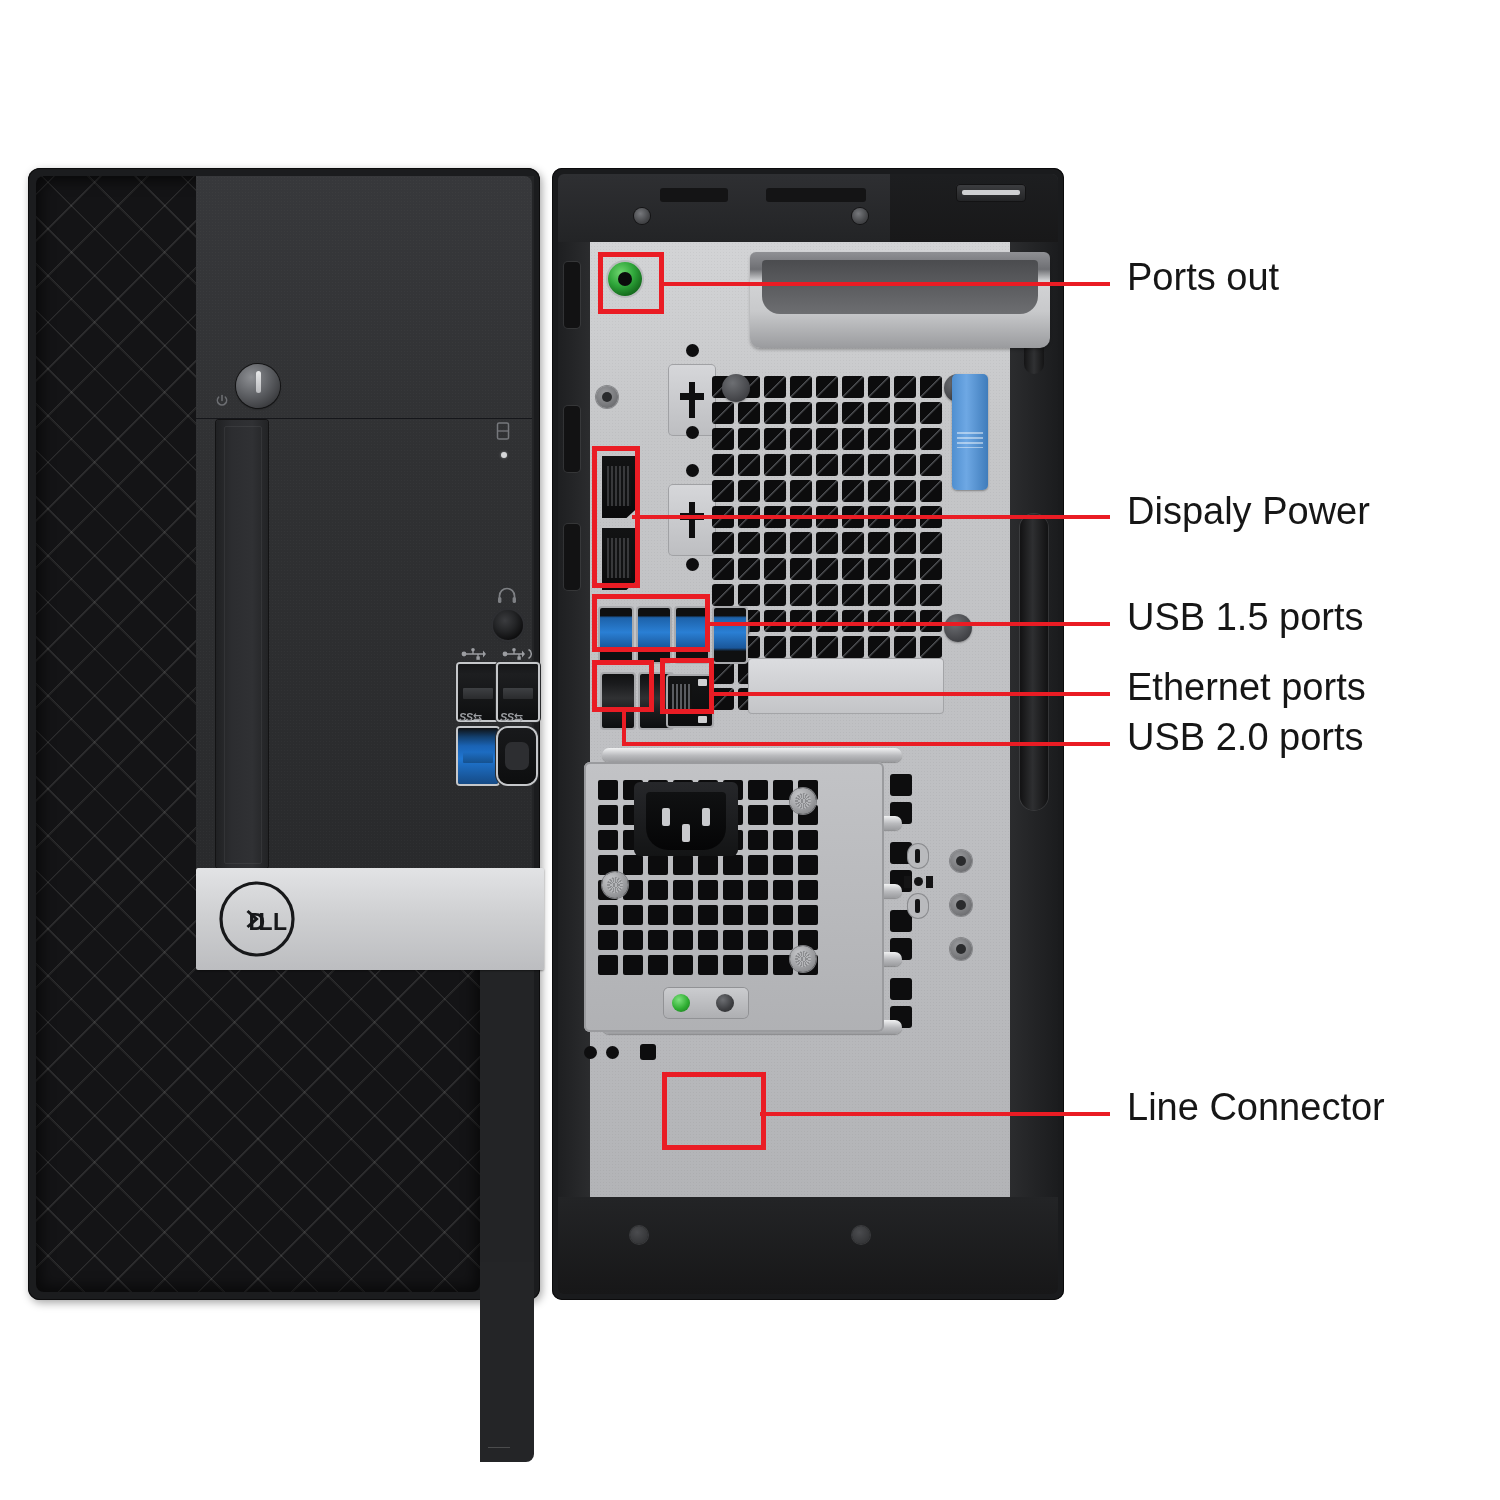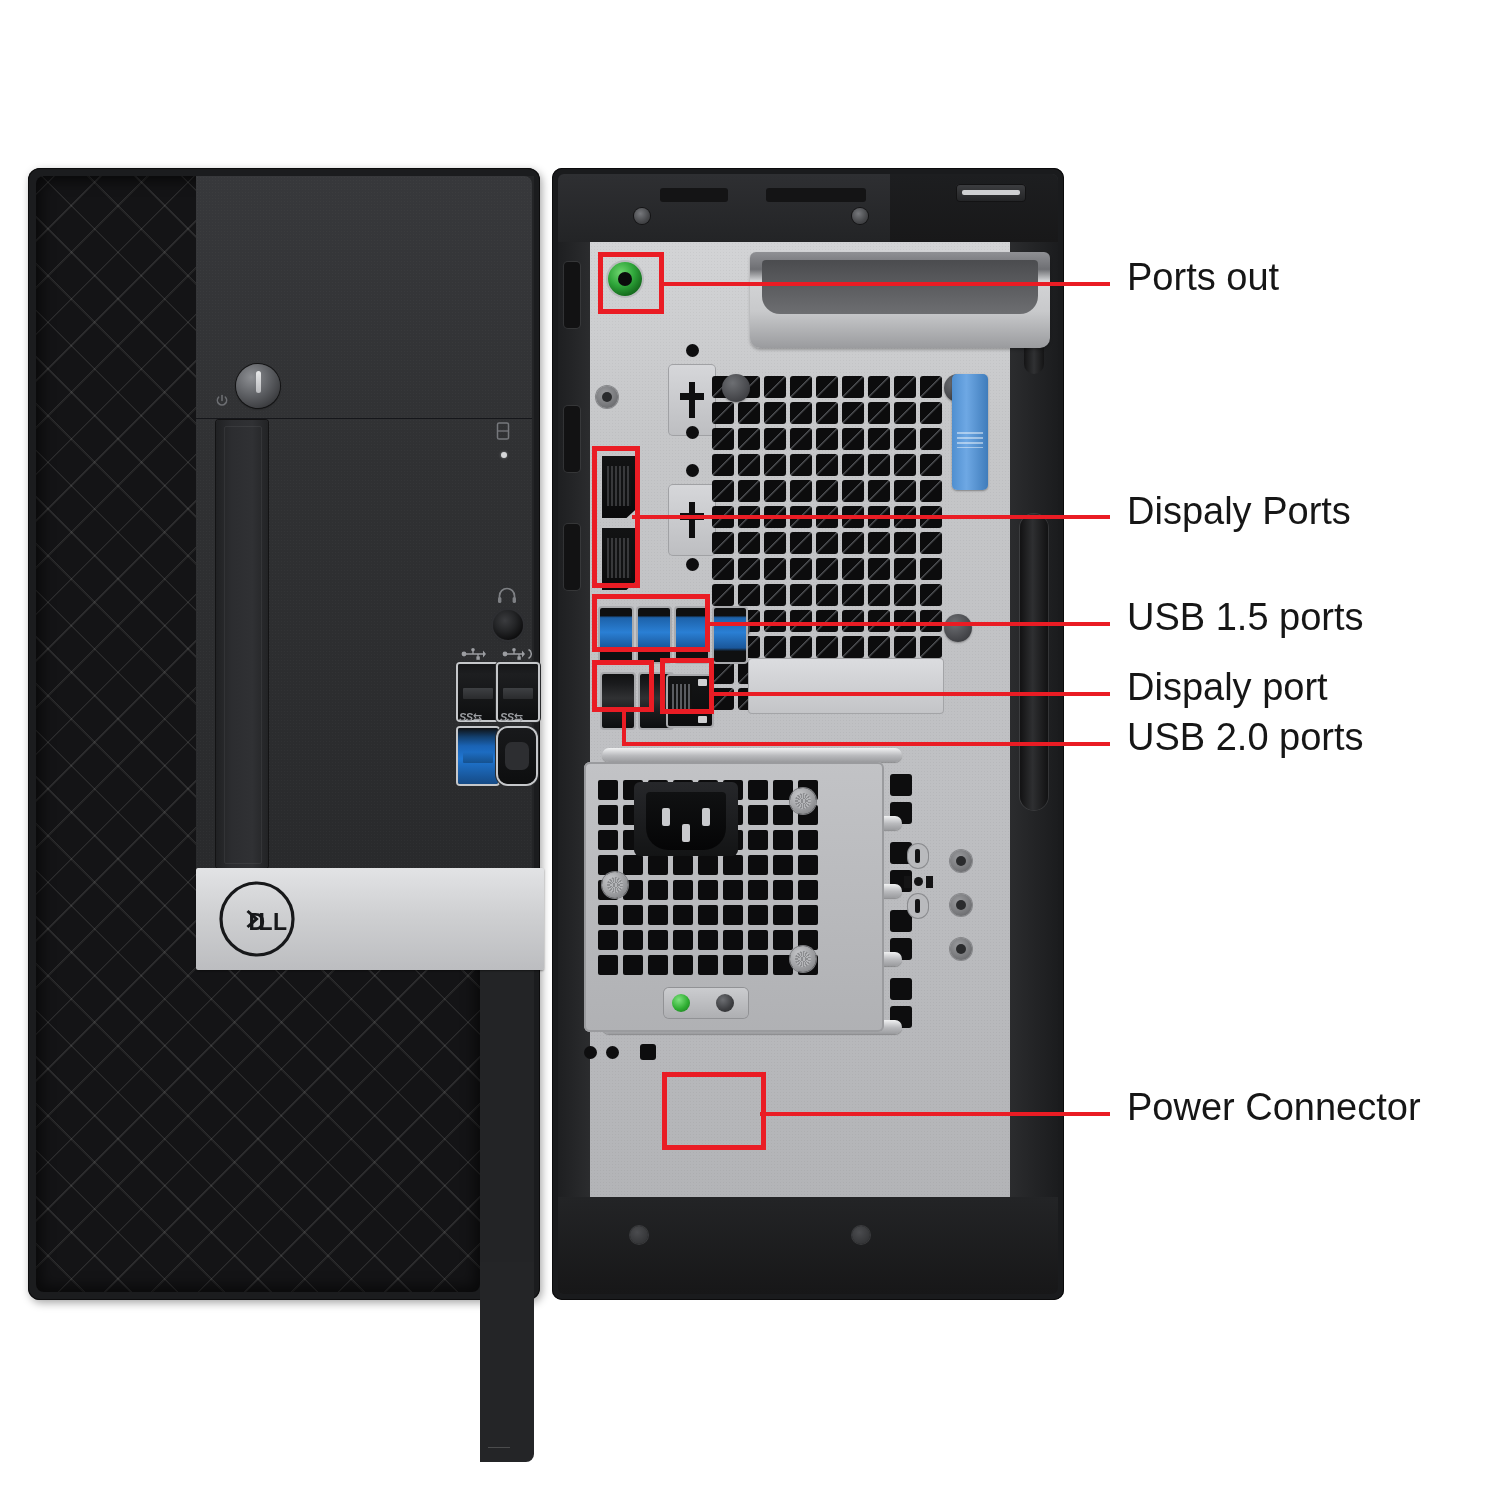--- a/index.html
+++ b/index.html
@@ -694,30 +694,30 @@
 
     <div class="rear-bottom-band"></div>
     <div class="bot-screw" style="left:78px;top:1058px;"></div>
     <div class="bot-screw" style="left:300px;top:1058px;"></div>
   </div>
 
   <div id="callout-layer">
       <div class="leader" style="left: 663px; top: 282px; width: 447px; height: 4px; background: rgb(234, 28, 36);"></div>
       <div class="label" style="left: 1127px; top: 258px; color: rgb(22, 22, 22);">Ports out</div>
       <div class="leader" style="left: 632px; top: 515px; width: 478px; height: 4px; background: rgb(234, 28, 36);"></div>
-      <div class="label" style="left: 1127px; top: 492px; color: rgb(22, 22, 22);">Dispaly Ports</div>
+      <div class="label" style="left: 1127px; top: 492px; color: rgb(22, 22, 22);">Dispaly Power</div>
       <div class="leader" style="left: 708px; top: 622px; width: 402px; height: 4px; background: rgb(234, 28, 36);"></div>
       <div class="label" style="left: 1127px; top: 598px; color: rgb(22, 22, 22);">USB 1.5 ports</div>
       <div class="leader" style="left: 711px; top: 692px; width: 399px; height: 4px; background: rgb(234, 28, 36);"></div>
-      <div class="label" style="left: 1127px; top: 668px; color: rgb(22, 22, 22);">Dispaly port</div>
+      <div class="label" style="left: 1127px; top: 668px; color: rgb(22, 22, 22);">Ethernet ports</div>
       <div class="leader" style="left: 622px; top: 707px; width: 4px; height: 35px; background: rgb(234, 28, 36);"></div>
       <div class="leader" style="left: 622px; top: 742px; width: 488px; height: 4px; background: rgb(234, 28, 36);"></div>
       <div class="label" style="left: 1127px; top: 718px; color: rgb(22, 22, 22);">USB 2.0 ports</div>
       <div class="leader" style="left: 760px; top: 1112px; width: 350px; height: 4px; background: rgb(234, 28, 36);"></div>
-      <div class="label" style="left: 1127px; top: 1088px; color: rgb(22, 22, 22);">Power Connector</div>
+      <div class="label" style="left: 1127px; top: 1088px; color: rgb(22, 22, 22);">Line Connector</div>
     </div>
   <div id="highlight-layer">
       <div class="hl" style="left: 598px; top: 252px; width: 66px; height: 62px; border-color: rgb(234, 28, 36);"></div>
       <div class="hl" style="left: 592px; top: 446px; width: 48px; height: 142px; border-color: rgb(234, 28, 36);"></div>
       <div class="hl" style="left: 592px; top: 594px; width: 118px; height: 58px; border-color: rgb(234, 28, 36);"></div>
       <div class="hl" style="left: 592px; top: 660px; width: 62px; height: 52px; border-color: rgb(234, 28, 36);"></div>
       <div class="hl" style="left: 660px; top: 658px; width: 54px; height: 56px; border-color: rgb(234, 28, 36);"></div>
       <div class="hl" style="left: 662px; top: 1072px; width: 104px; height: 78px; border-color: rgb(234, 28, 36);"></div>
     </div>
 

